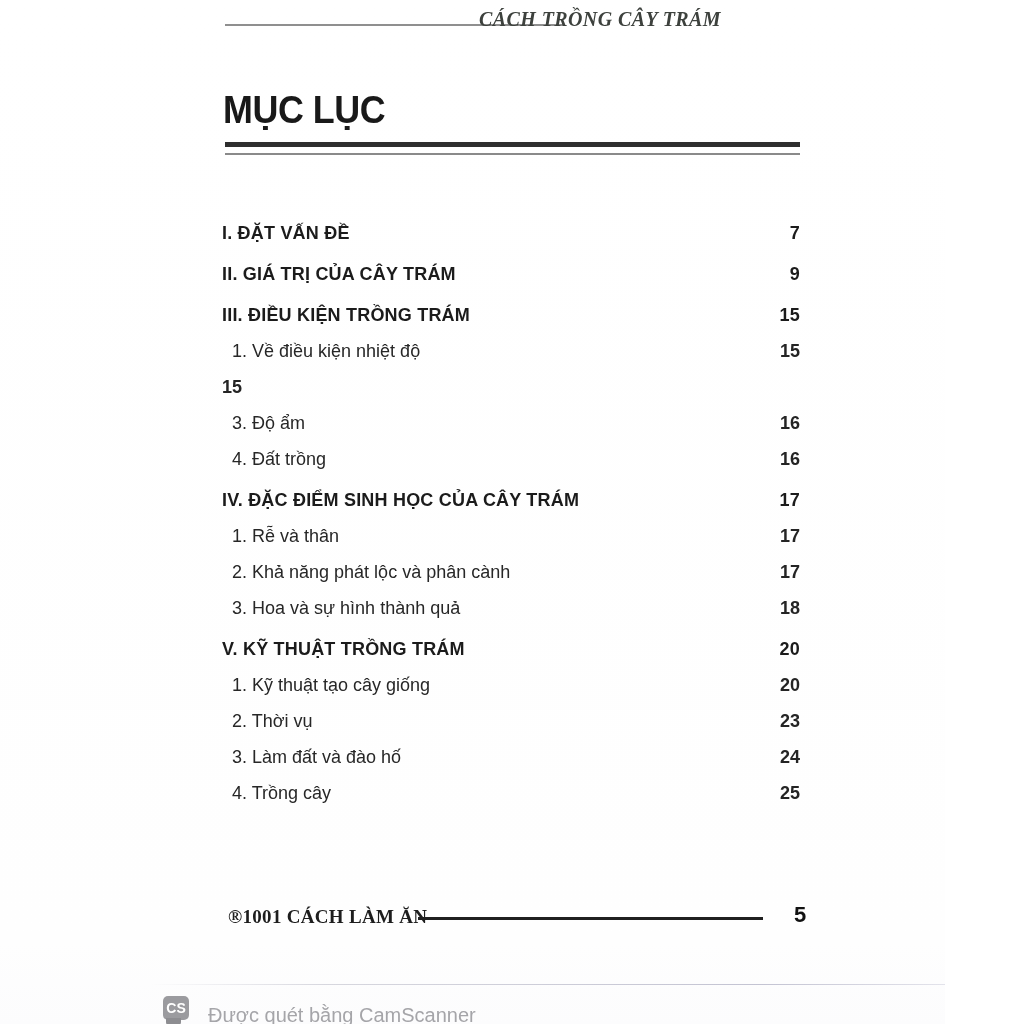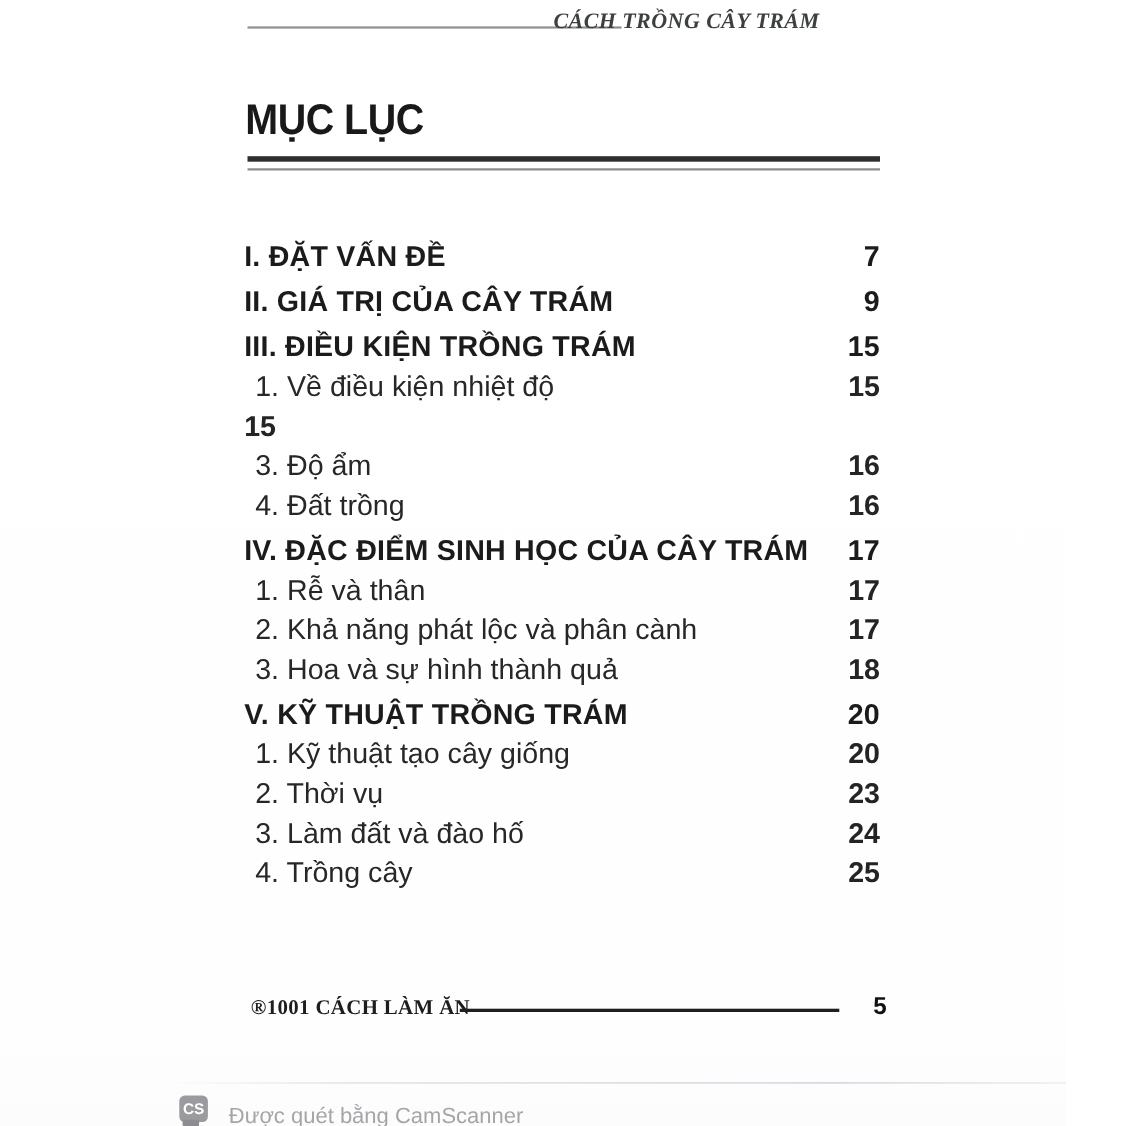--- a/index.html
+++ b/index.html
@@ -7,21 +7,20 @@
     padding: 0;
     background: #ffffff;
   }
   .scan {
     position: relative;
     width: 945px;
     height: 1024px;
     background: linear-gradient(180deg, #ffffff 0%, #fefefe 92%, #fcfcfd 100%);
     font-family: "Liberation Sans", sans-serif;
     overflow: hidden;
-    padding-left: 24px;
   }
 
   
   .header-rule {
     position: absolute;
     left: 225px; top: 24px;
     width: 340px; height: 2px;
     background: #8f8f8f;
   }
   .header-title {
@@ -66,21 +65,21 @@
   .toc {
     position: absolute;
     left: 222px; top: 215px;
     width: 578px;
   }
   .toc-row {
     height: 36px;
     display: flex;
     align-items: center;
     justify-content: space-between;
-    font-size: 26px;
+    font-size: 18px;
     color: #272727;
     white-space: nowrap;
   }
   .toc-row.section { font-weight: 700; color: #1b1b1b; letter-spacing: 0.2px; }
   .toc-row.section:not(:first-child) { margin-top: 5px; }
   .toc-row.sub .toc-label { padding-left: 10px; font-weight: 400; text-align: center; }
   .toc-page { font-weight: 700; color: #1b1b1b; }
   .toc-row.sub .toc-page { font-weight: 600; color: #242424; }
 
   

